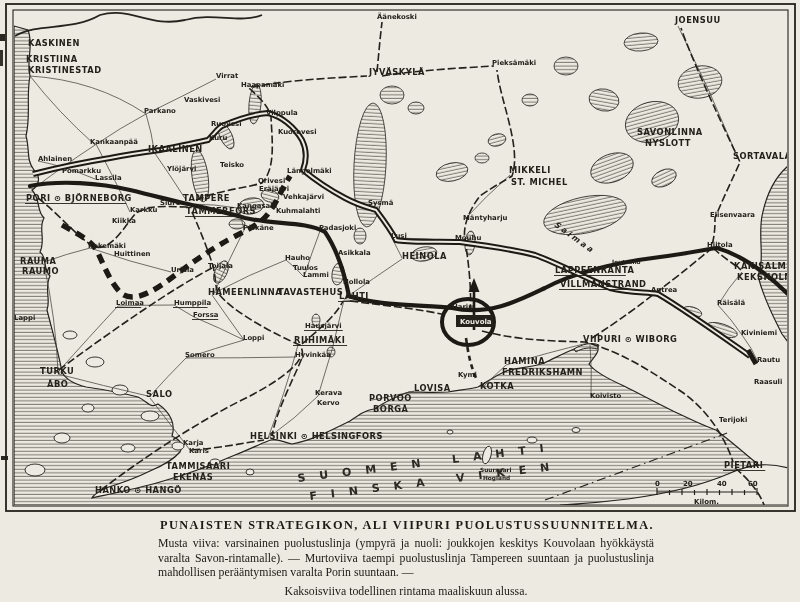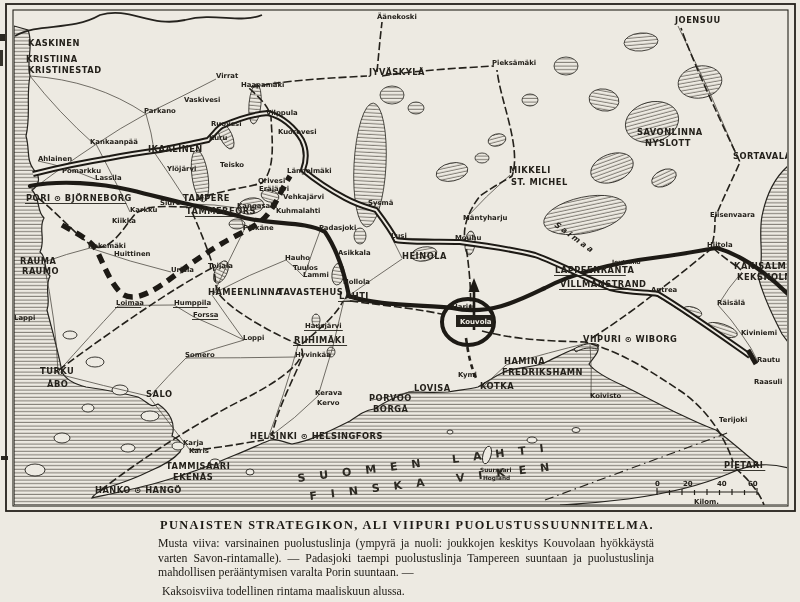--- a/index.html
+++ b/index.html
@@ -14,21 +14,21 @@
   .w{font-size:8px;font-style:italic;font-weight:600;letter-spacing:2.5px;}
   .sea{font-size:11px;font-weight:600;letter-spacing:14px;fill:#2c2922;}
   .sc{font-size:7px;font-weight:600;}
   .boxedtxt{fill:#efece4;font-size:7px;font-weight:700;}
   
   .caption{position:absolute;left:158px;top:516px;width:496px;color:#1d1a15;
            font-family:"Liberation Serif","DejaVu Serif",serif;}
   .cap-title{font-size:12.3px;letter-spacing:1.4px;font-weight:600;margin:2px 0 3px 2px;
              white-space:nowrap;}
   .cap-body{font-size:11.8px;line-height:1.24;text-align:justify;margin:0;}
-  .cap-last{font-size:11.8px;text-align:left;margin:4px;}
+  .cap-last{font-size:11.8px;text-align:center;margin:4px;}
 </style>
 </head>
 <body>
 
 <div class="page">
 
   <svg class="map-svg" width="800" height="515" viewBox="0 0 800 515">
     <defs>
       <pattern id="hatch" width="4" height="3.6" patternUnits="userSpaceOnUse">
         <rect width="4" height="3.6" fill="#edeae2"></rect>
@@ -361,17 +361,17 @@
           <text x="683" y="486" class="lbl sc">20</text>
           <text x="717" y="486" class="lbl sc">40</text>
           <text x="748" y="486" class="lbl sc">60</text>
           <text x="694" y="504" class="lbl sc">Kilom.</text>
         </g>
     </g>
   </svg>
 
   <div class="caption">
     <div class="cap-title">PUNAISTEN STRATEGIKON, ALI VIIPURI PUOLUSTUSSUUNNITELMA.</div>
-    <p class="cap-body">Musta viiva: varsinainen puolustuslinja (ympyrä ja nuoli: joukkojen keskitys Kouvolaan hyökkäystä varten Savon-rintamalle). — Padasjoki taempi puolustuslinja Tampereen suuntaan ja puolustuslinja mahdollisen perääntymisen varalta Porin suuntaan. —</p>
+    <p class="cap-body">Musta viiva: varsinainen puolustuslinja (ympyrä ja nuoli: joukkojen keskitys Kouvolaan hyökkäystä varalta Savon-rintamalle). — Murtoviiva taempi puolustuslinja Tampereen suuntaan ja puolustuslinja mahdollisen perääntymisen varalta Porin suuntaan. —</p>
     <p class="cap-last">Kaksoisviiva todellinen rintama maaliskuun alussa.</p>
   </div>
 
 </div>
 
 </body></html>

